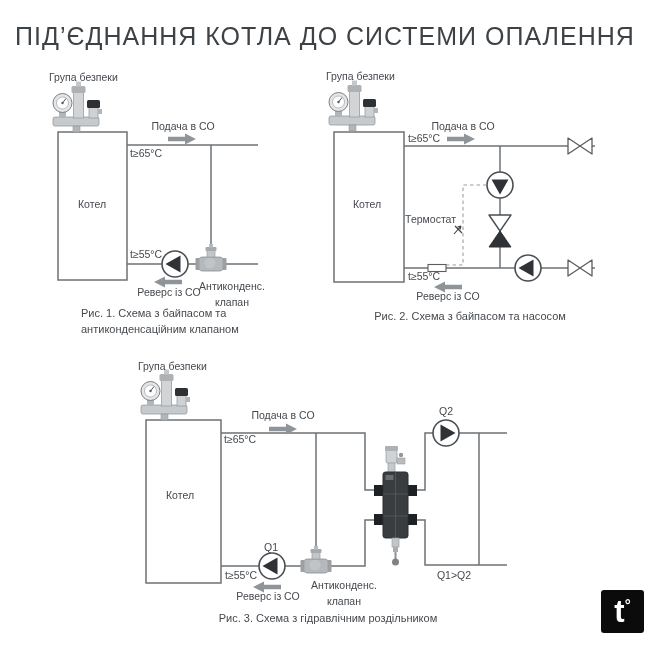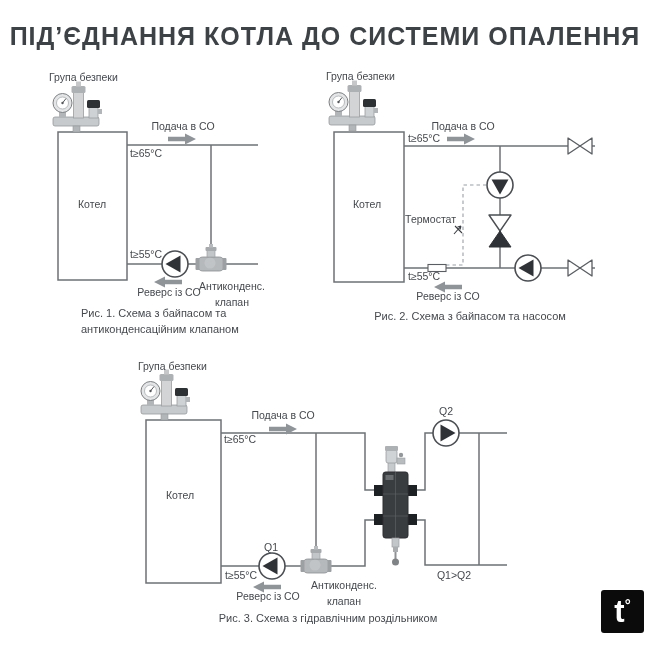--- a/index.html
+++ b/index.html
@@ -2,21 +2,21 @@
 <html><head>
 <meta charset="utf-8">
 <style>
   html,body{margin:0;padding:0;background:#ffffff;}
   .page{
     position:relative;width:650px;height:650px;background:#ffffff;
     font-family:"Liberation Sans",sans-serif;overflow:hidden;
   }
   .title{
     position:absolute;top:22px;left:0;width:650px;text-align:center;
-    font-size:25px;font-weight:700;letter-spacing:1px;color:#3d4247;
+    font-size:25px;font-weight:400;letter-spacing:1px;color:#3d4247;
     font-family:"Liberation Sans",sans-serif;white-space:nowrap;
   }
   svg{position:absolute;overflow:visible;}
   #defs-svg{position:absolute;width:0;height:0;}
   #d1{left:40px;top:68px;}
   #d2{left:318px;top:68px;}
   #d3{left:130px;top:355px;}
   .lbl{font-size:10.5px;fill:#45494e;font-family:"Liberation Sans",sans-serif;}
   .cap{font-size:11px;fill:#45494e;font-family:"Liberation Sans",sans-serif;}
   .pipe{stroke:#6d7276;stroke-width:1.5;fill:none;}

